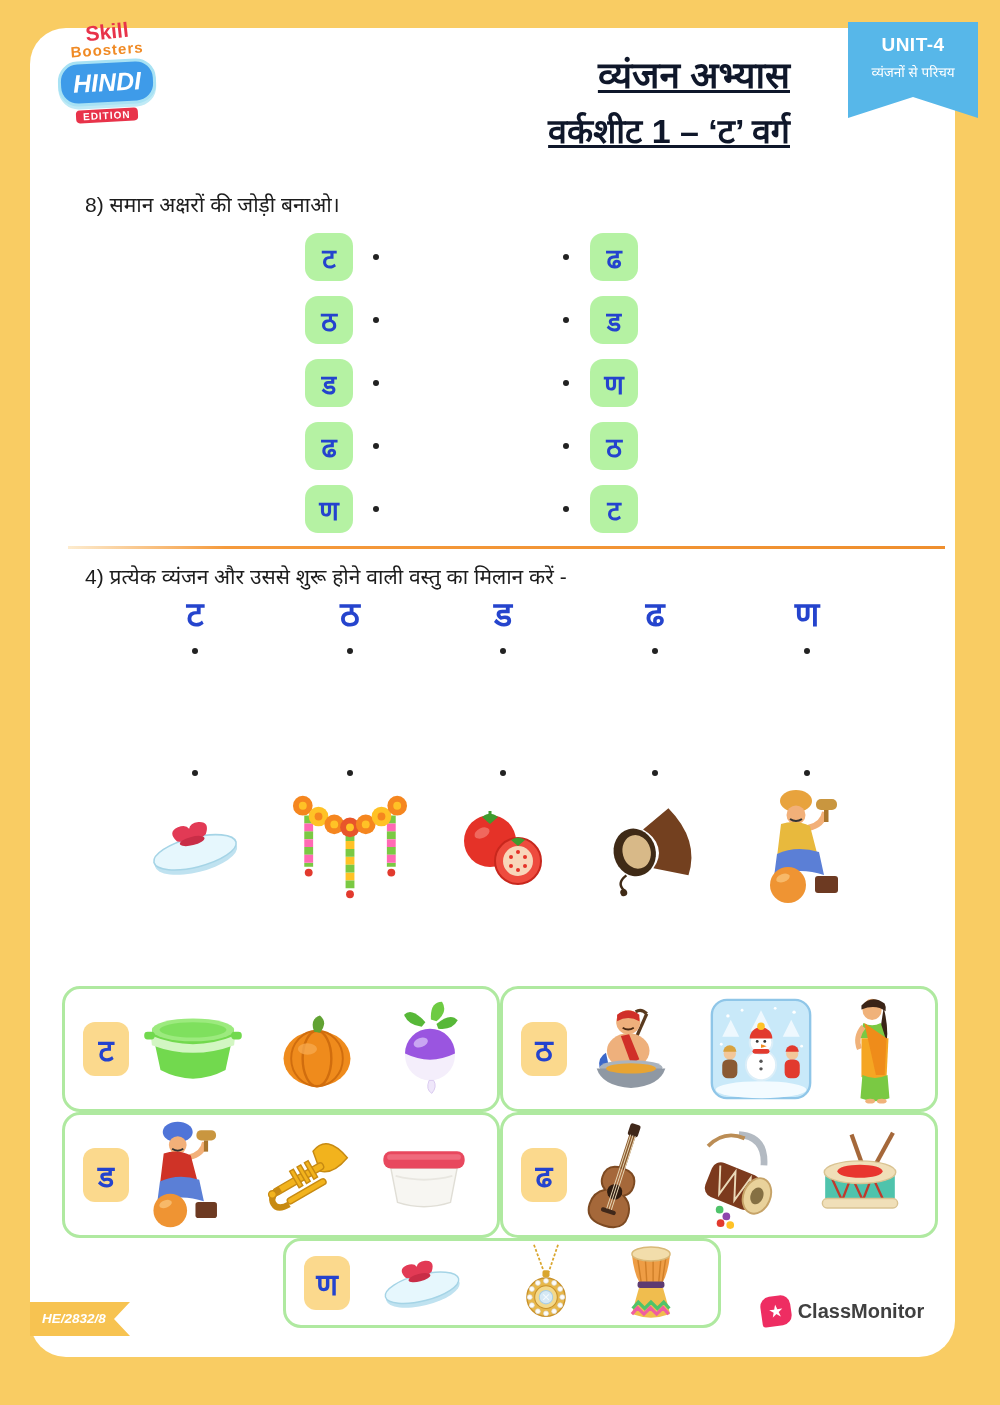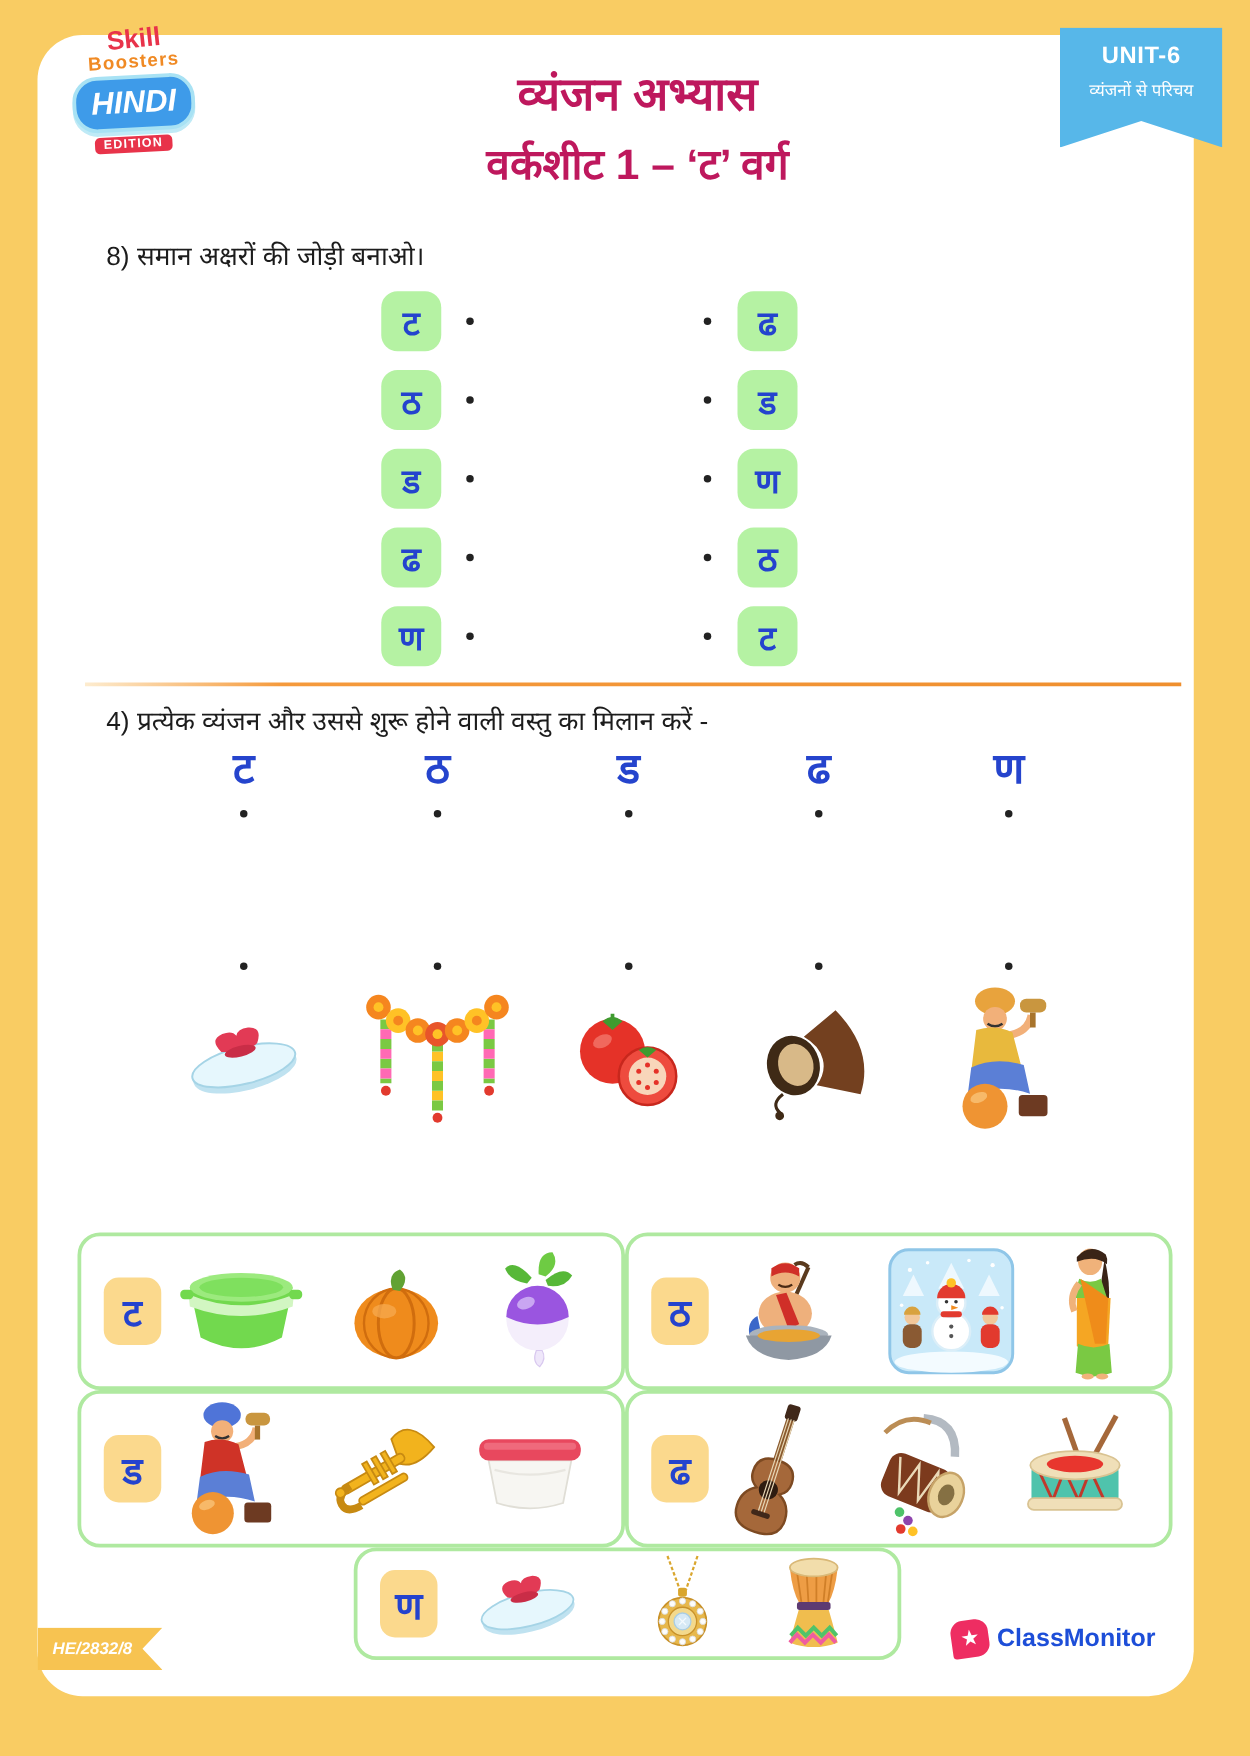--- a/index.html
+++ b/index.html
@@ -14,21 +14,21 @@
   .logo-hindi{display:inline-block;background:#3E9BE9;border:3px solid #a8e2f4;border-radius:20px;color:#fff;font-size:25px;font-weight:bold;font-style:italic;padding:5px 12px;margin-top:2px;transform:rotate(-3deg);box-shadow:0 3px 0 #bfeaf6;}
   .logo-edition{display:inline-block;background:#E8334A;color:#fff;font-size:10px;font-weight:bold;padding:1px 7px;border-radius:4px;margin-top:-8px;letter-spacing:1px;transform:rotate(-3deg);}
 
   
   .ribbon{position:absolute;left:848px;top:22px;width:130px;height:96px;background:#57B7E9;
     clip-path:polygon(0 0,100% 0,100% 100%,50% 78%,0 100%);color:#fff;text-align:center;padding-top:12px;box-sizing:border-box;}
   .ribbon-unit{font-size:19px;font-weight:bold;letter-spacing:.5px;}
   .ribbon-sub{font-size:13.5px;margin-top:7px;}
 
   
-  .title{position:absolute;left:230px;top:48px;width:560px;text-align:center;color:#be185d;font-weight:bold;}
+  .title{position:absolute;left:230px;top:48px;width:560px;text-align:right;color:#0f172a;font-weight:bold;text-decoration:underline;}
   .t1{font-size:37px;}
   .t2{font-size:34px;margin-top:8px;}
 
   .qhead{position:absolute;color:#1c1c1c;font-size:21px;}
   .qh1{left:85px;top:190px;}
   .qh2{left:85px;top:562px;}
   .qh3{left:85px;top:928px;}
 
   
   .tile-g{position:absolute;width:48px;height:48px;background:#B5F2A3;border-radius:13px;
@@ -54,21 +54,21 @@
   .c-br{left:500px;top:1112px;width:438px;height:126px;}
   .c-bot{left:283px;top:1238px;width:438px;height:90px;}
 
   
   .code-ribbon{position:absolute;left:30px;top:1302px;width:100px;height:34px;background:#F7C351;
     clip-path:polygon(0 0,100% 0,84% 50%,100% 100%,0 100%);color:#fff;font-weight:bold;font-style:italic;
     font-size:13.5px;line-height:34px;padding-left:12px;box-sizing:border-box;}
   .cm{position:absolute;left:735px;top:1296px;width:215px;text-align:center;}
   .cm-row{display:flex;align-items:center;justify-content:center;gap:7px;}
   .cm-badge{width:30px;height:30px;background:#EE2D62;border-radius:10px 10px 10px 3px;display:flex;align-items:center;justify-content:center;color:#fff;font-size:17px;transform:rotate(-8deg);}
-  .cm-brand{font-size:20px;font-weight:bold;color:#1d4ed8;}
+  .cm-brand{font-size:20px;font-weight:bold;color:#404040;}
   .cm-sub{font-size:11px;color:#2a2a2a;line-height:1.35;margin-top:2px;}
   svg{display:block;}
 </style>
 </head>
 <body>
 
 <svg width="0" height="0" style="position:absolute" aria-hidden="true">
   <defs>
     <symbol id="im-lid" viewBox="0 0 100 70">
       <g transform="rotate(-14 50 40)">
@@ -322,21 +322,21 @@
   <div class="sheet"></div>
 
   <div class="logo">
     <div class="logo-skill">Skill</div>
     <div class="logo-boosters">Boosters</div>
     <div class="logo-hindi">HINDI</div>
     <div><span class="logo-edition">EDITION</span></div>
   </div>
 
   <div class="ribbon">
-    <div class="ribbon-unit">UNIT-6</div>
+    <div class="ribbon-unit">UNIT-4</div>
     <div class="ribbon-sub">व्यंजनों से परिचय</div>
   </div>
 
   <div class="title">
     <div class="t1">व्यंजन अभ्यास</div>
     <div class="t2">वर्कशीट 1 – ‘ट’  वर्ग</div>
   </div>
 
   <div class="qhead qh1">8) समान अक्षरों की जोड़ी बनाओ।</div>
 

